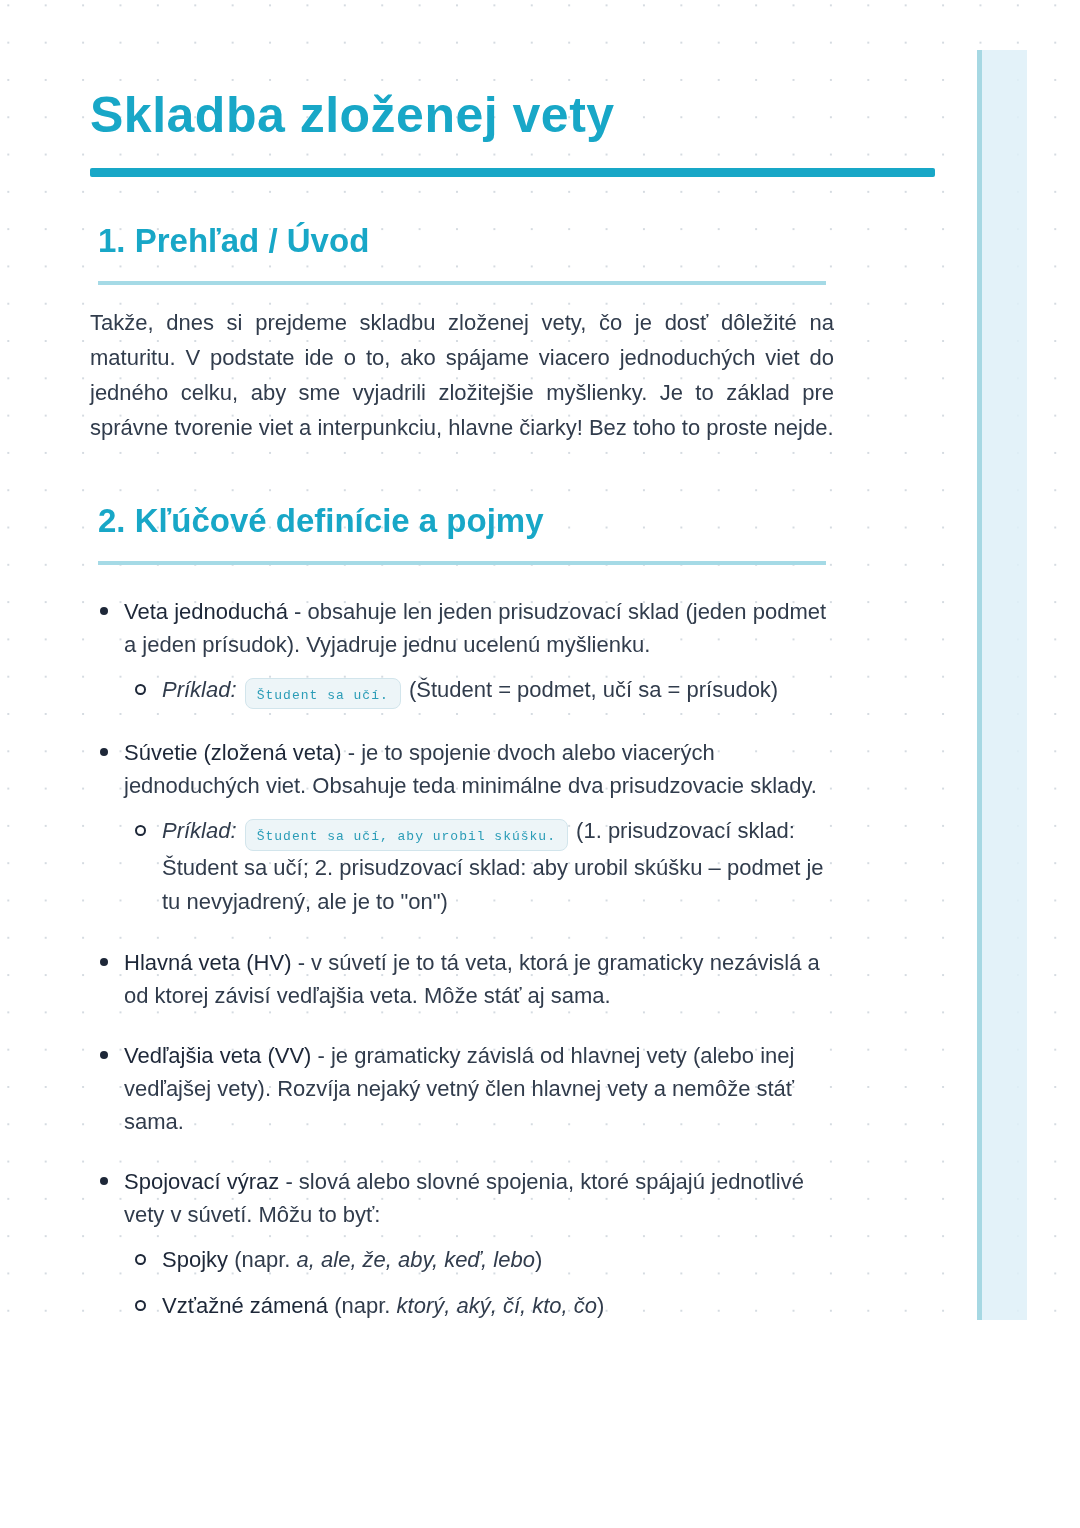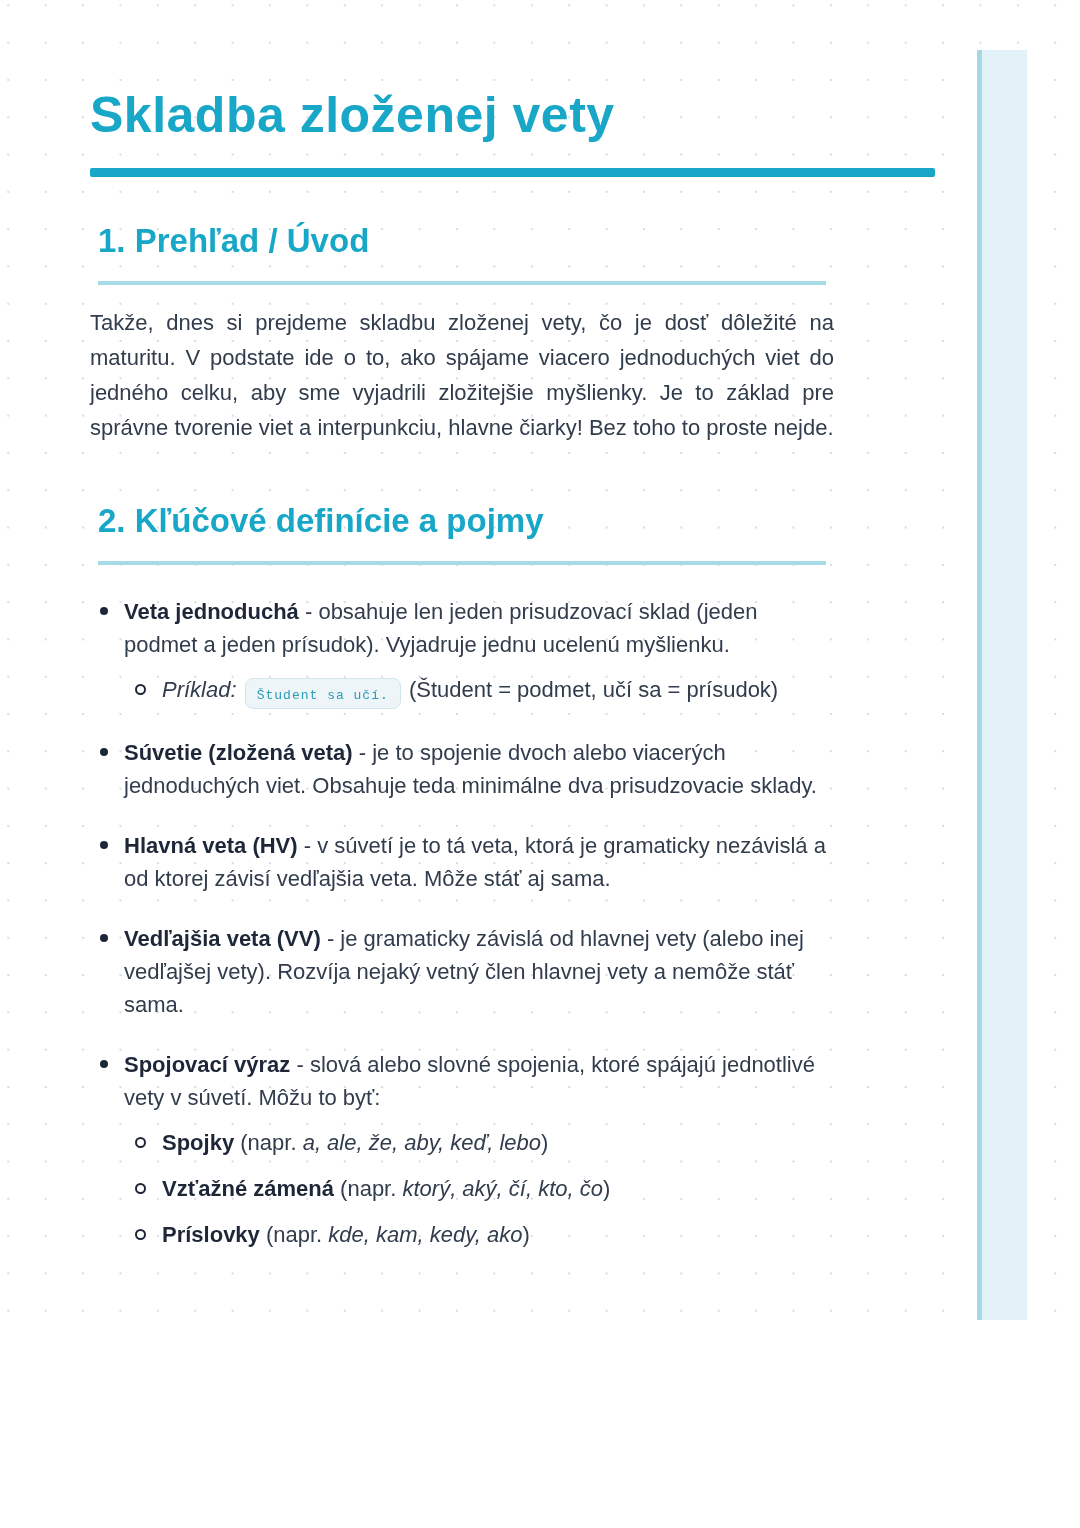--- a/index.html
+++ b/index.html
@@ -86,21 +86,21 @@
   ul.defs > li::before {
     content: "";
     position: absolute;
     left: -24px;
     top: 12px;
     width: 8px;
     height: 8px;
     border-radius: 50%;
     background: #1d2738;
   }
-  .term { font-weight: bold; color: #1d2738; }
+  .term { font-weight: normal; color: #1d2738; }
 
   ul.subs {
     list-style: none;
     margin: 9px 0 0 0;
     padding: 0 0 0 38px;
   }
   ul.subs > li {
     position: relative;
     margin-top: 12px;
     line-height: 34px;
@@ -184,20 +184,27 @@
               <i class="ex-label">Príklad:</i>
               <code class="chip">Študent sa učí.</code>
               <span>(Študent = podmet, učí sa = prísudok)</span>
             </li>
           </ul>
         </li>
 
         <li>
           <span class="term">Súvetie (zložená veta)</span>
           <span class="desc">- je to spojenie dvoch alebo viacerých jednoduchých viet. Obsahuje teda minimálne dva prisudzovacie sklady.</span>
+          <ul class="subs">
+            <li>
+              <i class="ex-label">Príklad:</i>
+              <code class="chip">Študent sa učí, aby urobil skúšku.</code>
+              <span>(1. prisudzovací sklad: Študent sa učí; 2. prisudzovací sklad: aby urobil skúšku – podmet je tu nevyjadrený, ale je to "on")</span>
+            </li>
+          </ul>
         </li>
 
         <li>
           <span class="term">Hlavná veta (HV)</span>
           <span class="desc">- v súvetí je to tá veta, ktorá je gramaticky nezávislá a od ktorej závisí vedľajšia veta. Môže stáť aj sama.</span>
         </li>
 
         <li>
           <span class="term">Vedľajšia veta (VV)</span>
           <span class="desc">- je gramaticky závislá od hlavnej vety (alebo inej vedľajšej vety). Rozvíja nejaký vetný člen hlavnej vety a nemôže stáť sama.</span>

